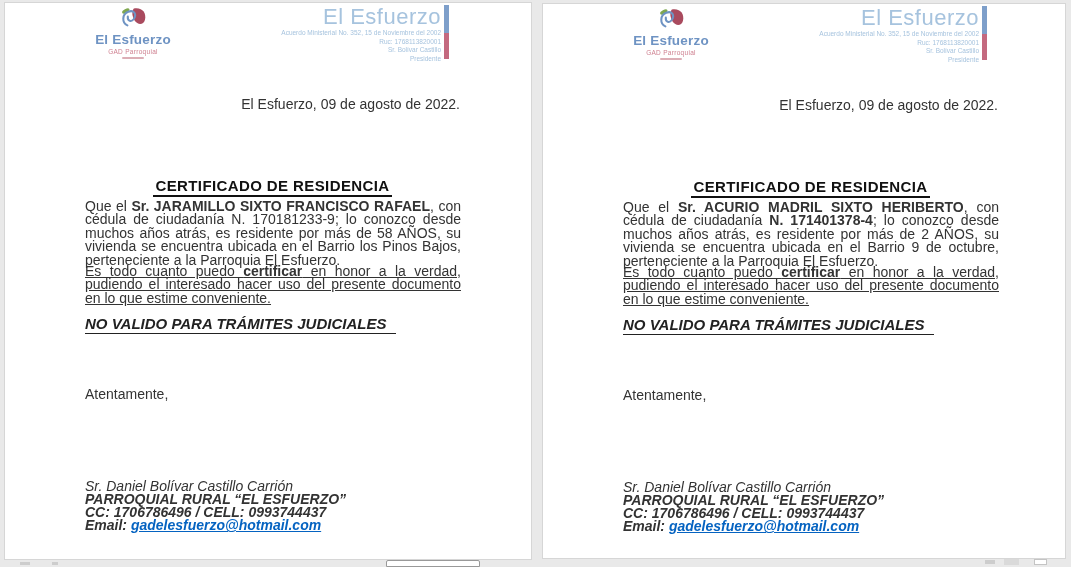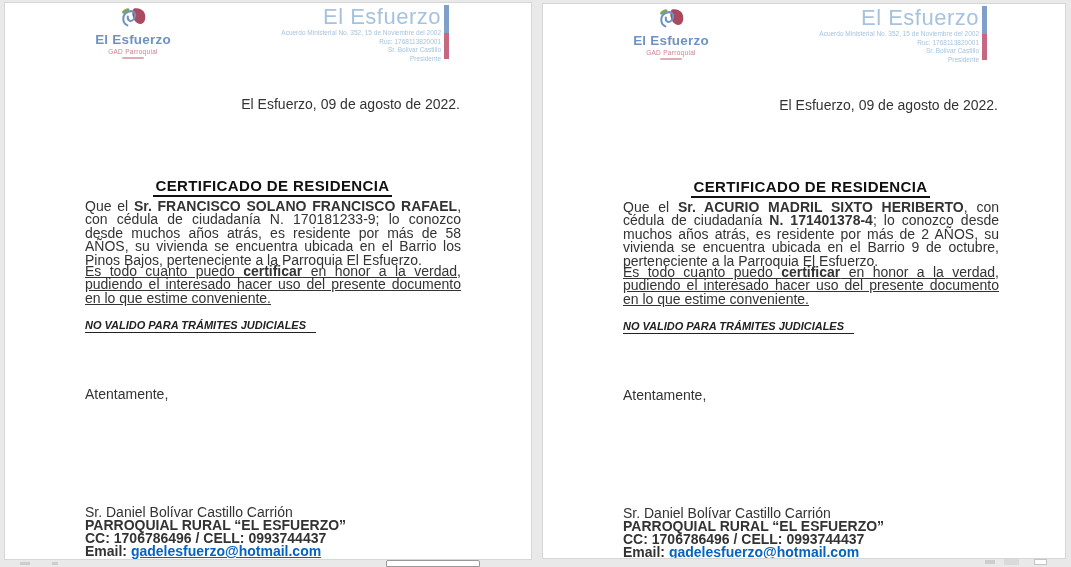--- a/index.html
+++ b/index.html
@@ -33,25 +33,25 @@
   .title-row{position:absolute;top:142px;left:80px;width:375px;text-align:center;margin-top:32px;}
   .title-row span{
     font-size:15px;font-weight:bold;color:#111;letter-spacing:.4px;
     border-bottom:2px solid #111;padding:0 2px 1px;
   }
   .para{position:absolute;left:80px;width:376px;margin:0;text-align:justify;}
   .p1{top:197px;}
   .p2{top:262px;text-decoration:underline;}
   .disclaimer{position:absolute;top:312px;left:80px;width:376px;}
   .disclaimer span{
-    font-weight:bold;font-style:italic;font-size:11px;color:#222;
+    font-weight:bold;font-style:italic;font-size:15px;color:#222;
     border-bottom:1.6px solid #222;padding:0 10px 1px 0;
   }
   .closing{position:absolute;top:385px;left:80px;text-align:center;}
-  .sig{position:absolute;top:503px;left:80px;line-height:13px;}
+  .sig{position:absolute;top:477px;left:80px;line-height:13px;font-style:italic;}
   .sig .b{font-weight:bold;}
   .sig a{color:#0563c1;text-decoration:underline;font-weight:bold;cursor:pointer;}
 
   
   .scroll-thumb{
     position:absolute;left:386px;top:560px;width:94px;height:7px;
     background:#fff;border:1px solid #999;border-radius:2px 2px 0 0;box-sizing:border-box;
   }
   .chrome-mark{position:absolute;background:#cdcdcd;}
   .mark-a{left:20px;top:562px;width:10px;height:3px;}
@@ -85,21 +85,21 @@
   </div>
   <div class="hdr-bar">
     <div class="bar-blue"></div>
     <div class="bar-red"></div>
   </div>
 
   <div class="date doc-text">El Esfuerzo, 09 de agosto de 2022.</div>
   <div class="title-row">
     <span>CERTIFICADO DE RESIDENCIA</span>
   </div>
-  <p class="para p1 doc-text"><span>Que el </span><span style="font-weight: bold;">Sr. FRANCISCO SOLANO FRANCISCO RAFAEL</span><span>, con cédula de ciudadanía N. 170181233-9; lo conozco desde muchos años atrás, es residente por más de 58 AÑOS, su vivienda se encuentra ubicada en el Barrio los Pinos Bajos, perteneciente a la Parroquia El Esfuerzo.</span></p>
+  <p class="para p1 doc-text"><span>Que el </span><span style="font-weight: bold;">Sr. JARAMILLO SIXTO FRANCISCO RAFAEL</span><span>, con cédula de ciudadanía N. 170181233-9; lo conozco desde muchos años atrás, es residente por más de 58 AÑOS, su vivienda se encuentra ubicada en el Barrio los Pinos Bajos, perteneciente a la Parroquia El Esfuerzo.</span></p>
   <p class="para p2 doc-text"><span>Es todo cuanto puedo </span><span style="font-weight: bold;">certificar</span><span> en honor a la verdad, pudiendo el interesado hacer uso del presente documento en lo que estime conveniente.</span></p>
   <div class="disclaimer">
     <span>NO VALIDO PARA TRÁMITES JUDICIALES</span>
   </div>
   <div class="closing doc-text">Atentamente,</div>
   <div class="sig doc-text">
     <div>Sr. Daniel Bolívar Castillo Carrión</div>
     <div class="b">PARROQUIAL RURAL “EL ESFUERZO”</div>
     <div class="b">CC: 1706786496 / CELL: 0993744437</div>
     <div class="b">

